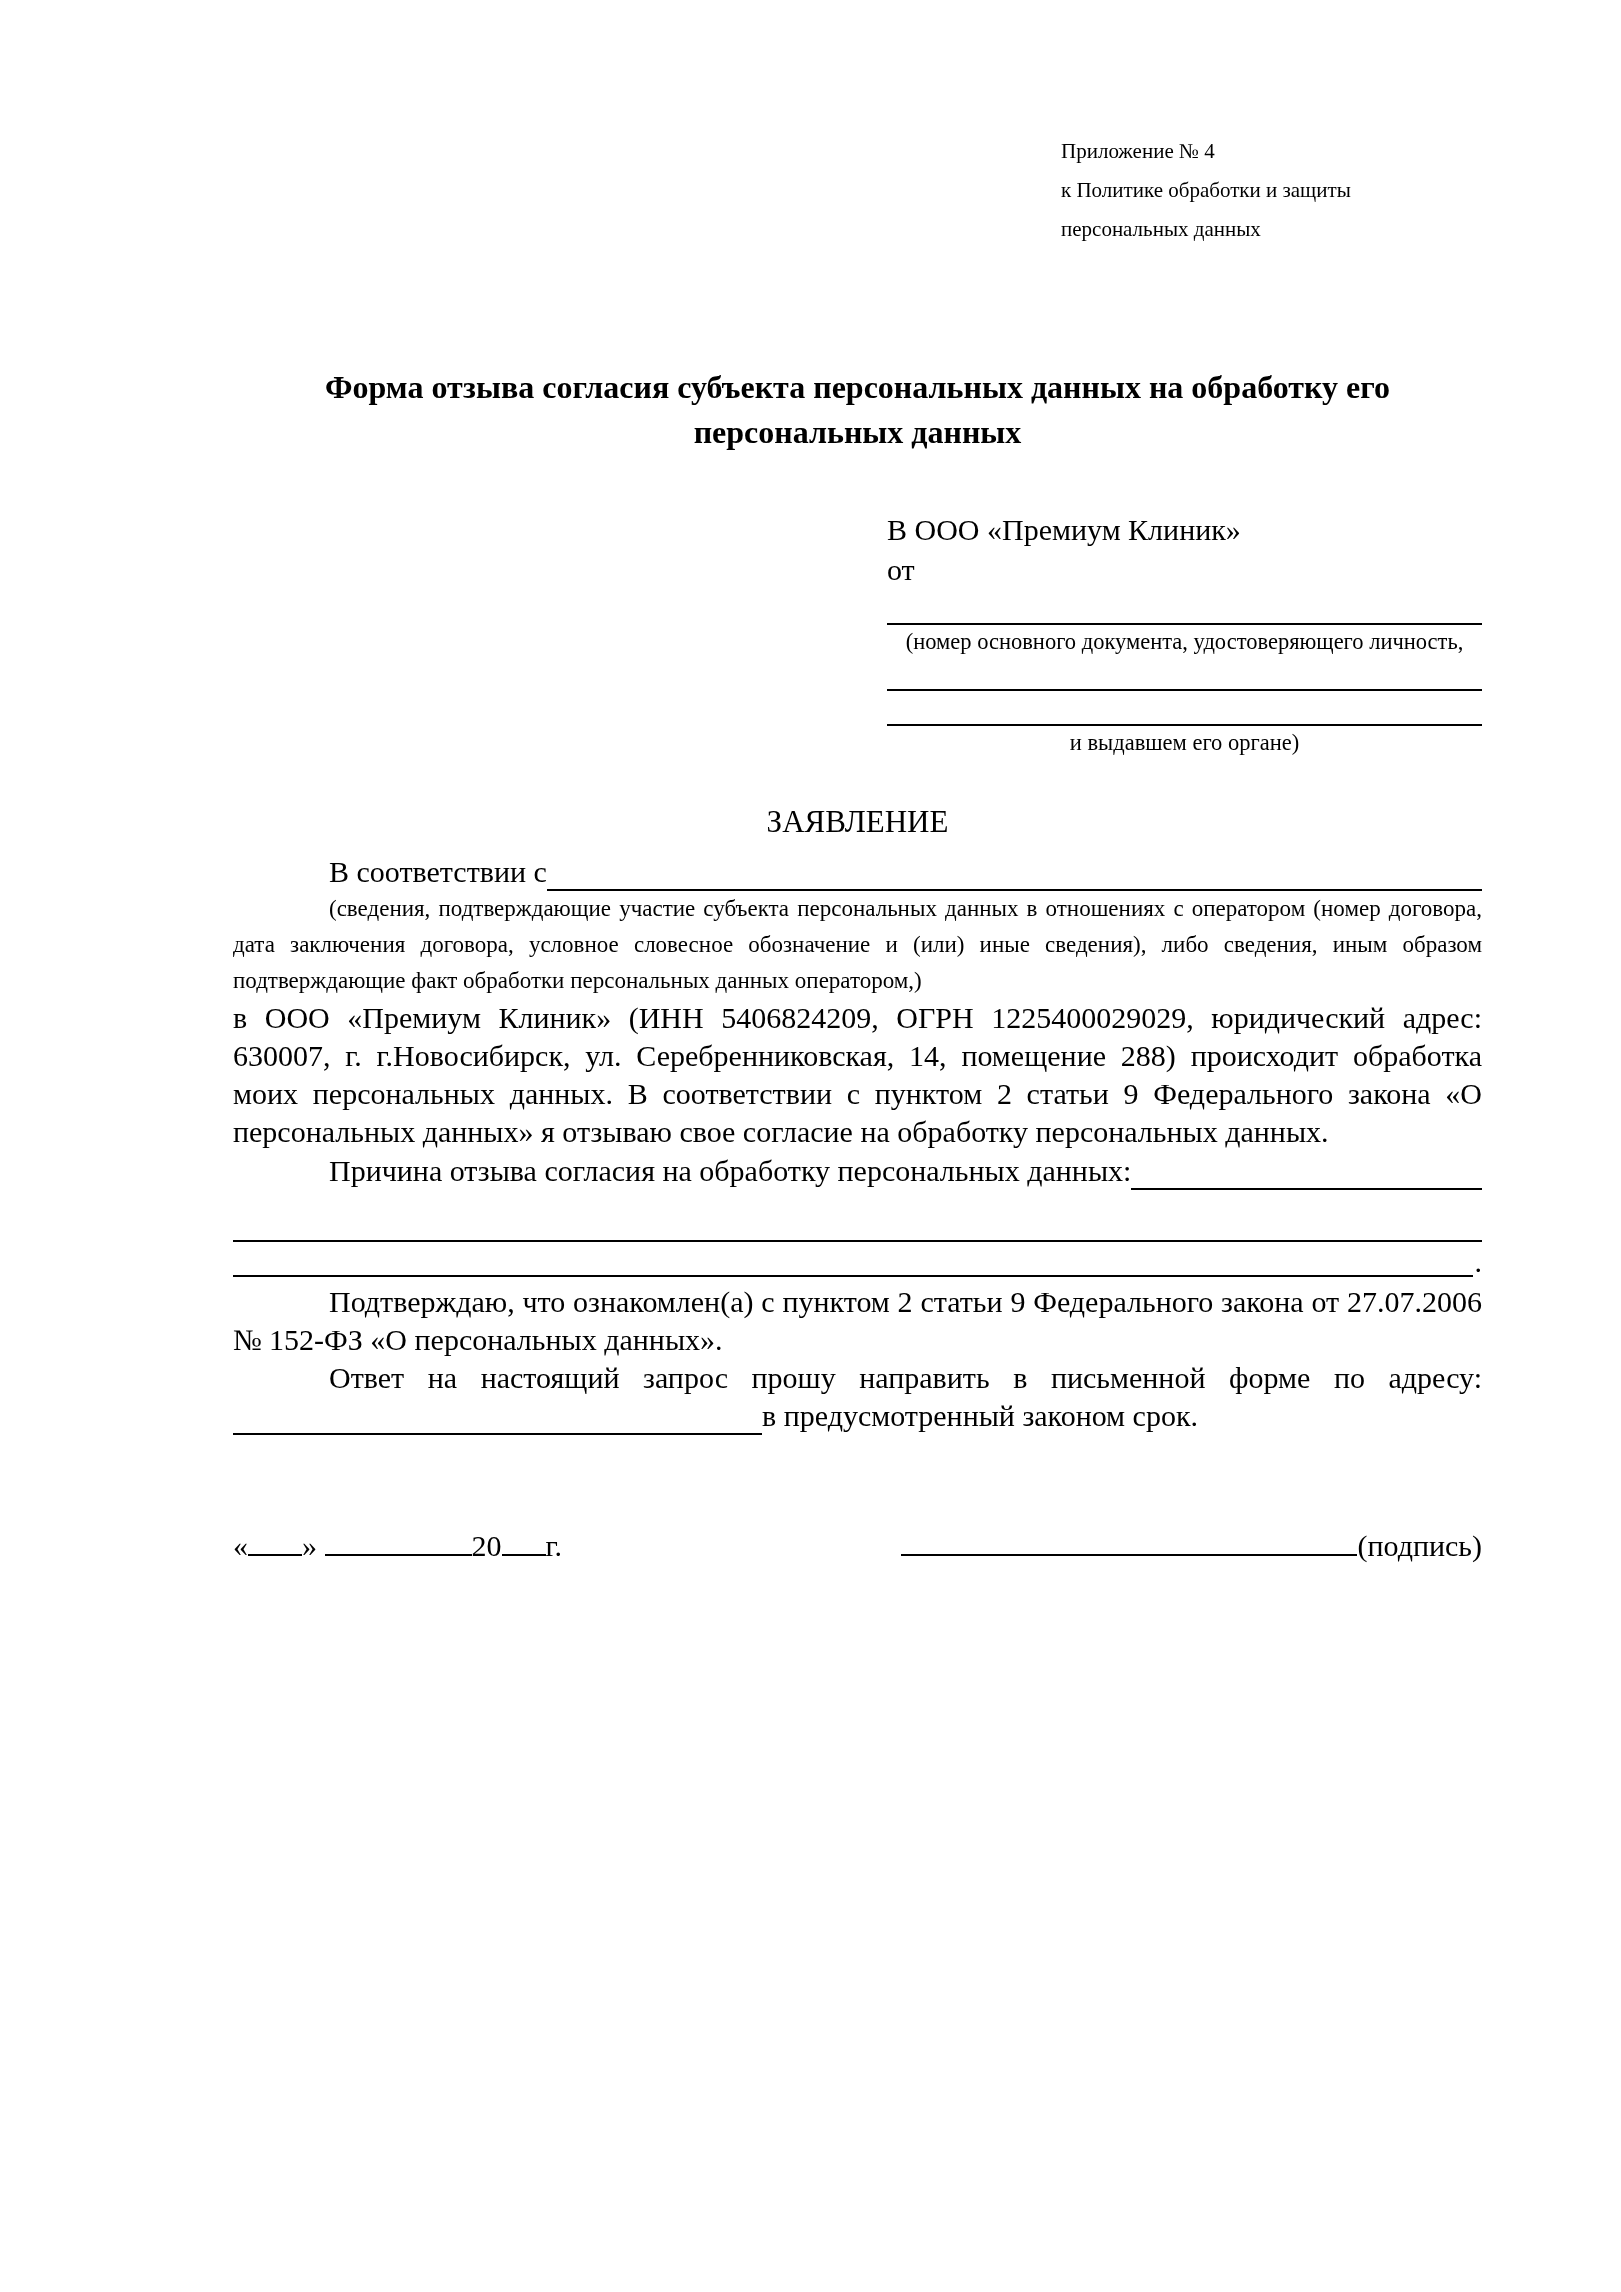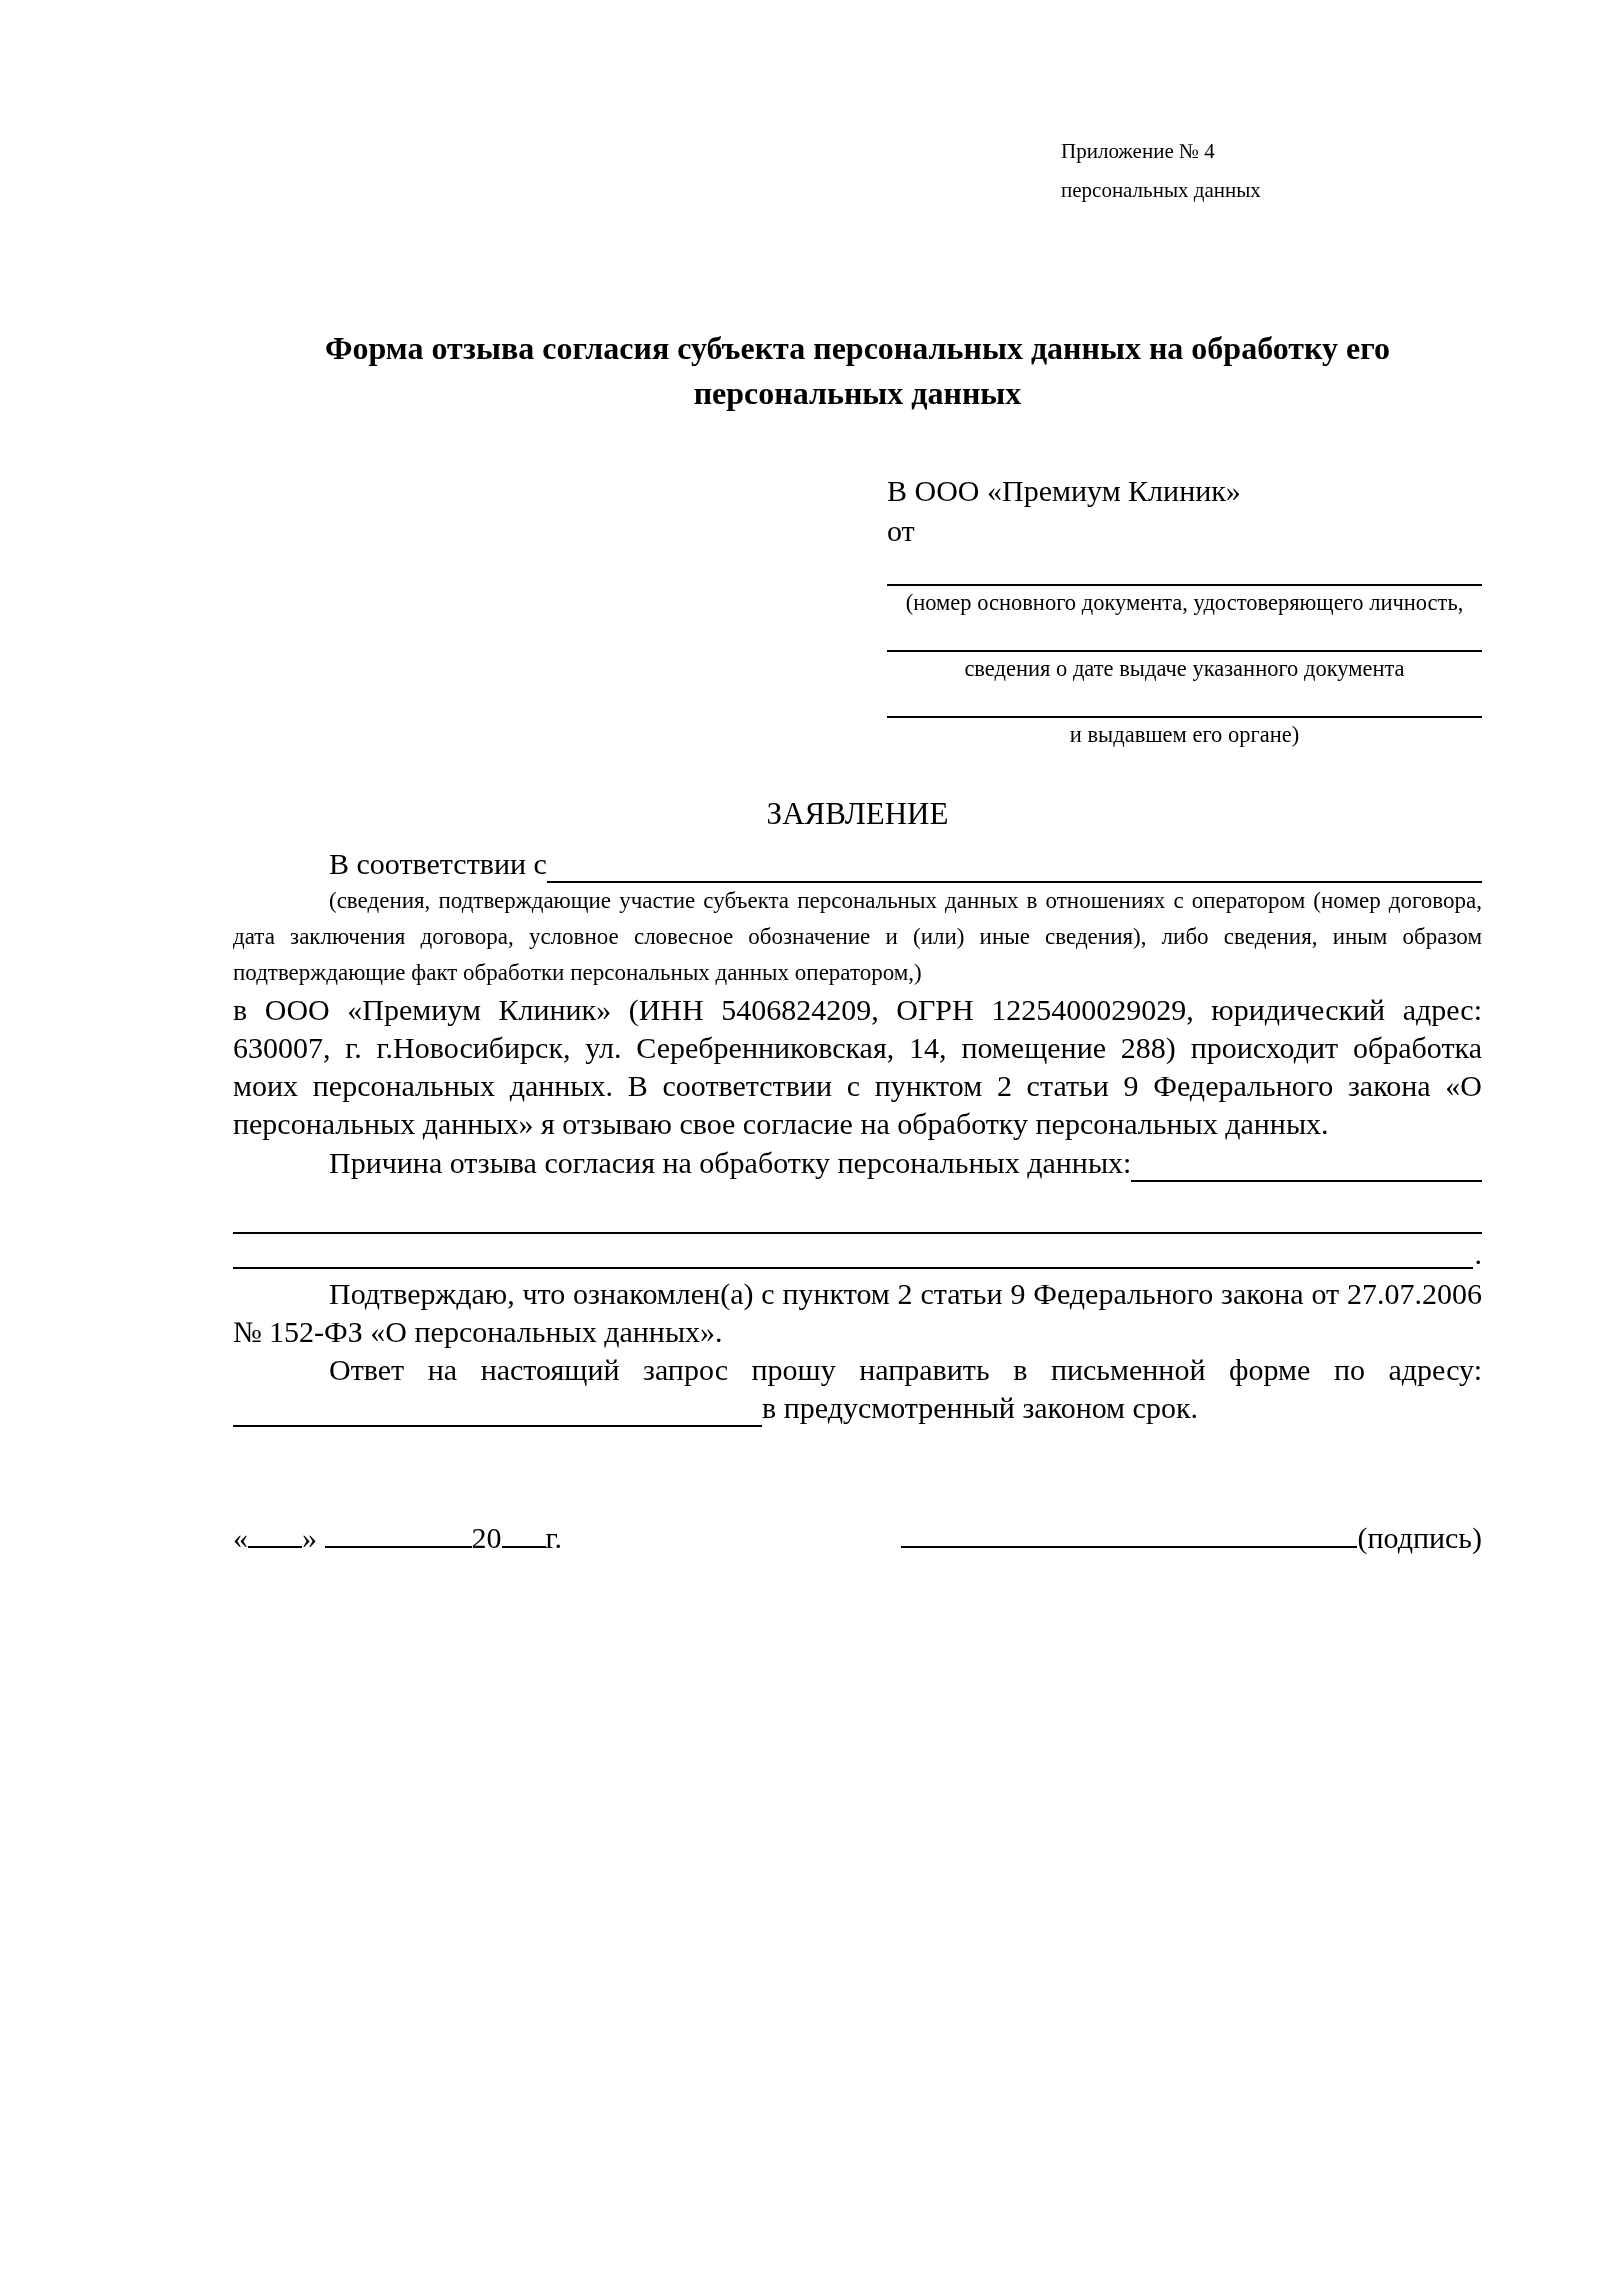--- a/index.html
+++ b/index.html
@@ -132,36 +132,36 @@
   .sig-rule { width: 456px; height: 31px; display: inline-block; border-bottom: 2px solid #000; }
   .date-left span.tx { white-space: pre; }
 </style>
 </head>
 <body>
 
 <div class="page">
 
   <div class="header-block">
     <div>Приложение № 4</div>
+    <div>к Политике обработки и защиты</div>
     <div>персональных данных</div>
   </div>
 
   <div class="form-title">Форма отзыва согласия субъекта персональных данных на обработку его персональных данных</div>
 
   <div class="addressee">
     <div>В ООО «Премиум Клиник»</div>
     <div>от</div>
 
     <div class="addr-field">
       <span class="rule"></span>
       <span class="caption">(номер основного документа, удостоверяющего личность,</span>
     </div>
     <div class="addr-field">
       <span class="rule"></span>
-      <span class="caption">сведения о дате выдаче указанного документа</span>
     </div>
     <div class="addr-field">
       <span class="rule"></span>
       <span class="caption">и выдавшем его органе)</span>
     </div>
   </div>
 
   <div class="statement-heading">ЗАЯВЛЕНИЕ</div>
 
   <div class="content">

